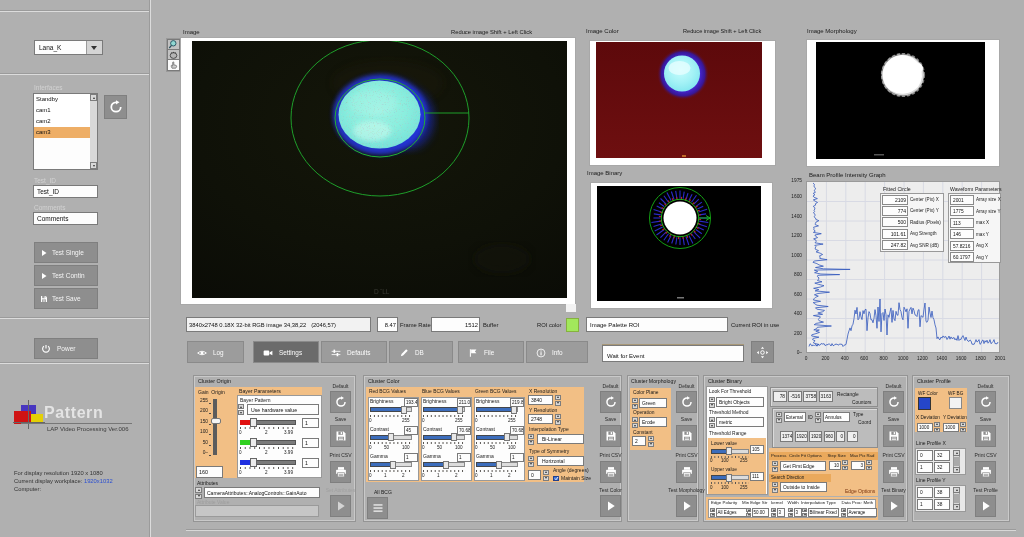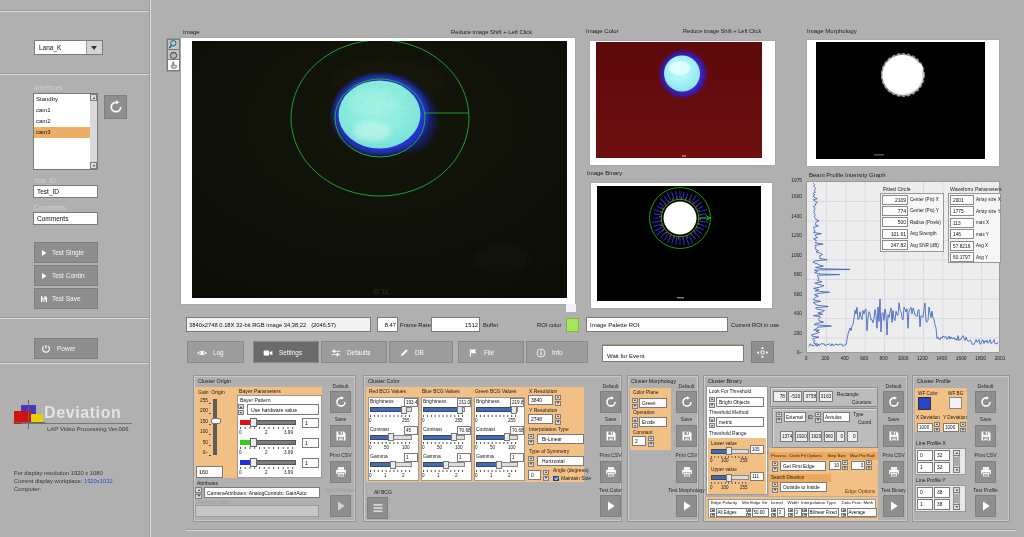--- a/index.html
+++ b/index.html
@@ -74,21 +74,21 @@
 <svg class="ic" style="left:41px;top:343.5px" width="10" height="10" viewBox="0 0 16 16">
     <path d="M8 1.5 V7" stroke="#ffffff" stroke-width="1.8" fill="none"></path>
     <path d="M4.6 3.4 A5.4 5.4 0 1 0 11.4 3.4" fill="none" stroke="#ffffff" stroke-width="1.8"></path>
   </svg>
 <div class="t" style="left:57px;top:345px;font-size:6.5px;color:#f5f5f5;">Power</div>
 <div class="bx" style="left:21px;top:405px;width:15px;height:10px;background:#4836c0"></div>
 <div class="bx" style="left:14px;top:411px;width:17px;height:13px;background:#cf1313"></div>
 <div class="bx" style="left:31px;top:414px;width:12px;height:10px;background:#e4d005"></div>
 <div style="position:absolute;left:28px;top:400px;width:1px;height:29px;background:#666"></div>
 <div style="position:absolute;left:13px;top:422px;width:32px;height:1px;background:#666"></div>
-<div class="t" style="left:44px;top:403.5px;font-size:16px;color:#e4e4e4;font-weight:bold;letter-spacing:0.6px;">Deviation</div>
+<div class="t" style="left:44px;top:403.5px;font-size:16px;color:#e4e4e4;font-weight:bold;letter-spacing:0.6px;">Pattern</div>
 <div style="position:absolute;left:21px;top:423px;width:111px;height:1px;background:#777"></div>
 <div class="t" style="left:47px;top:426px;font-size:6px;color:#3c3c3c;">LAP Video Processing Ver.006</div>
 <div class="t" style="left:14px;top:470px;font-size:5.8px;color:#333;">For display resolution 1920 x 1080</div>
 <div class="t" style="left:14px;top:478px;font-size:5.8px;color:#333;">Current display workplace: <span style="color:#2b4fd0">1920x1032</span></div>
 <div class="t" style="left:14px;top:486px;font-size:5.8px;color:#333;">Computer:</div>
 <div class="t" style="left:183px;top:29px;font-size:6px;color:#1a1a1a;">Image</div>
 <div class="t" style="left:451px;top:29px;font-size:5.8px;color:#1a1a1a;">Reduce image Shift + Left Click</div>
 <div class="bx" style="left:166px;top:38px;width:15px;height:34px;background:#c9c9c9;border:1px solid #999"></div>
 <svg class="ic" style="left:167px;top:39px" width="13" height="32" viewBox="0 0 13 32">
 <rect x="0.5" y="0.5" width="12" height="10" fill="#c2c2c2" stroke="#7a7a7a"></rect>

